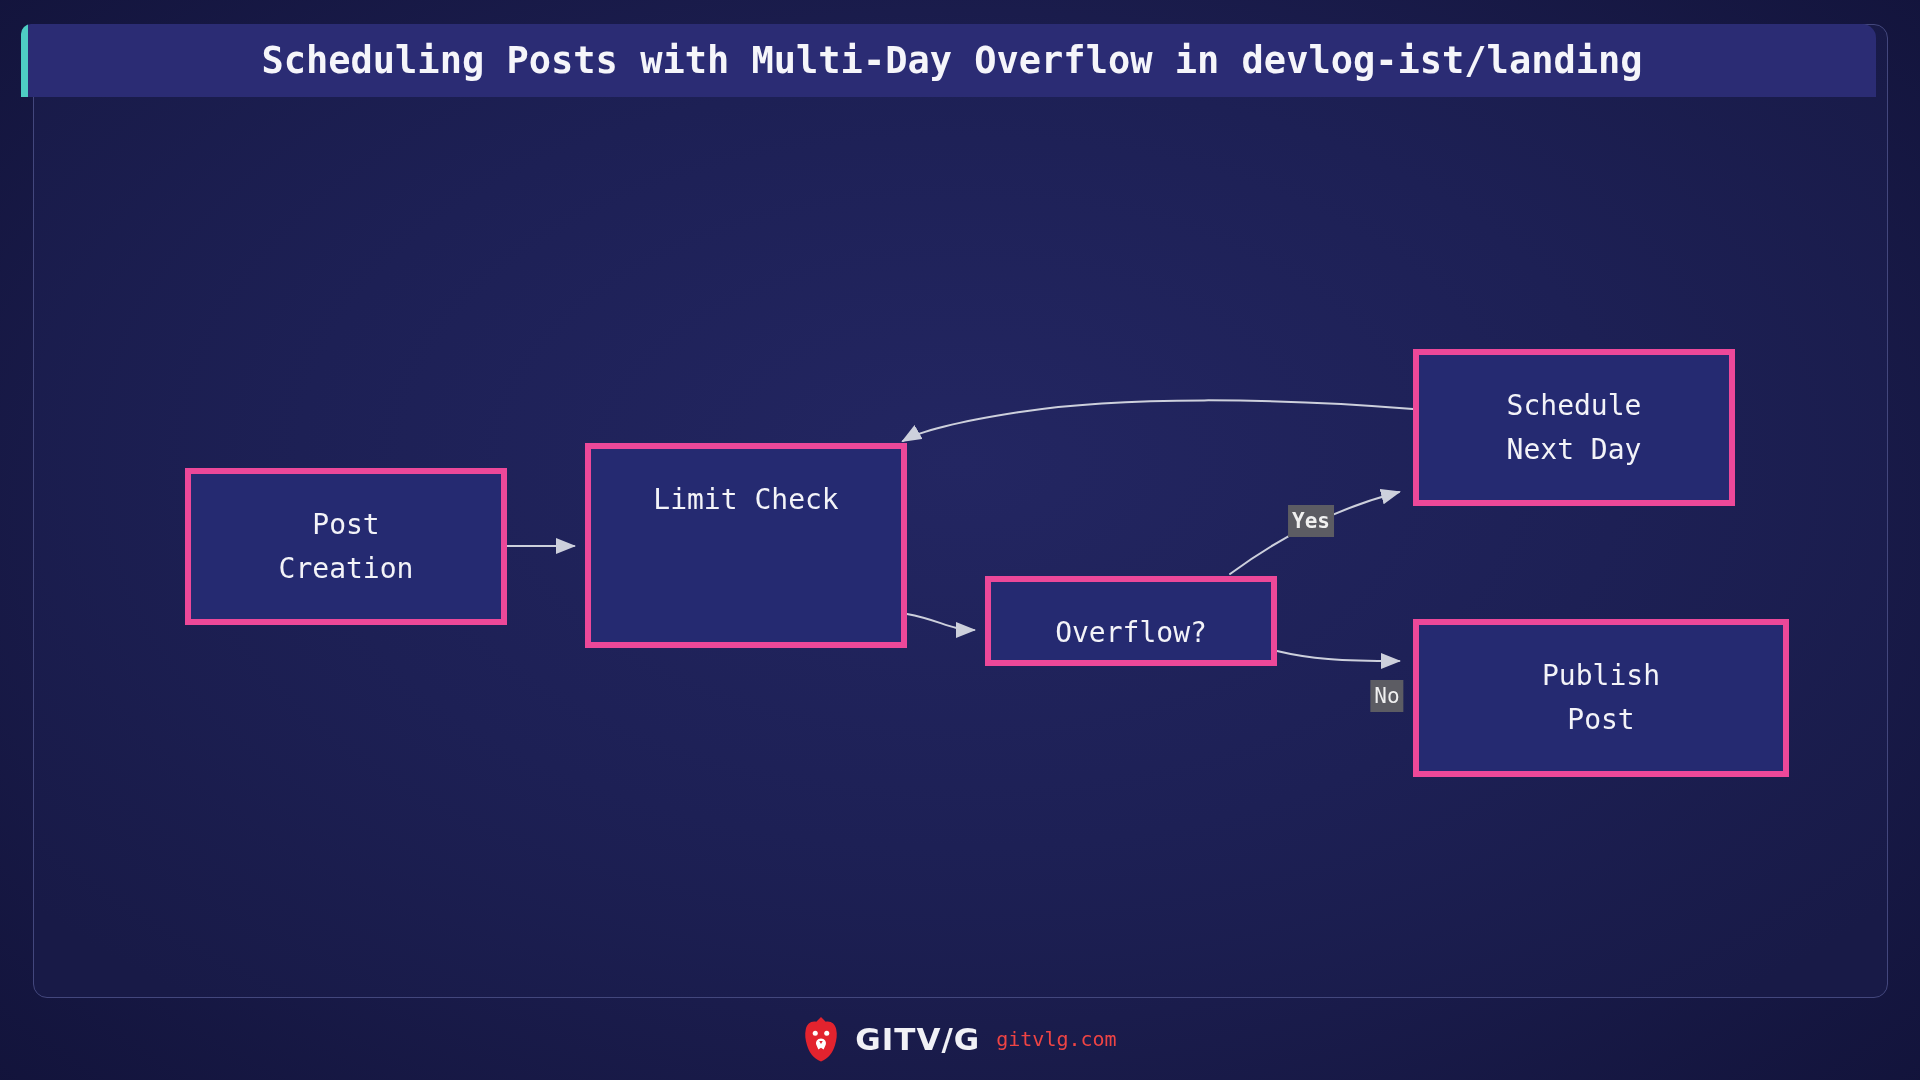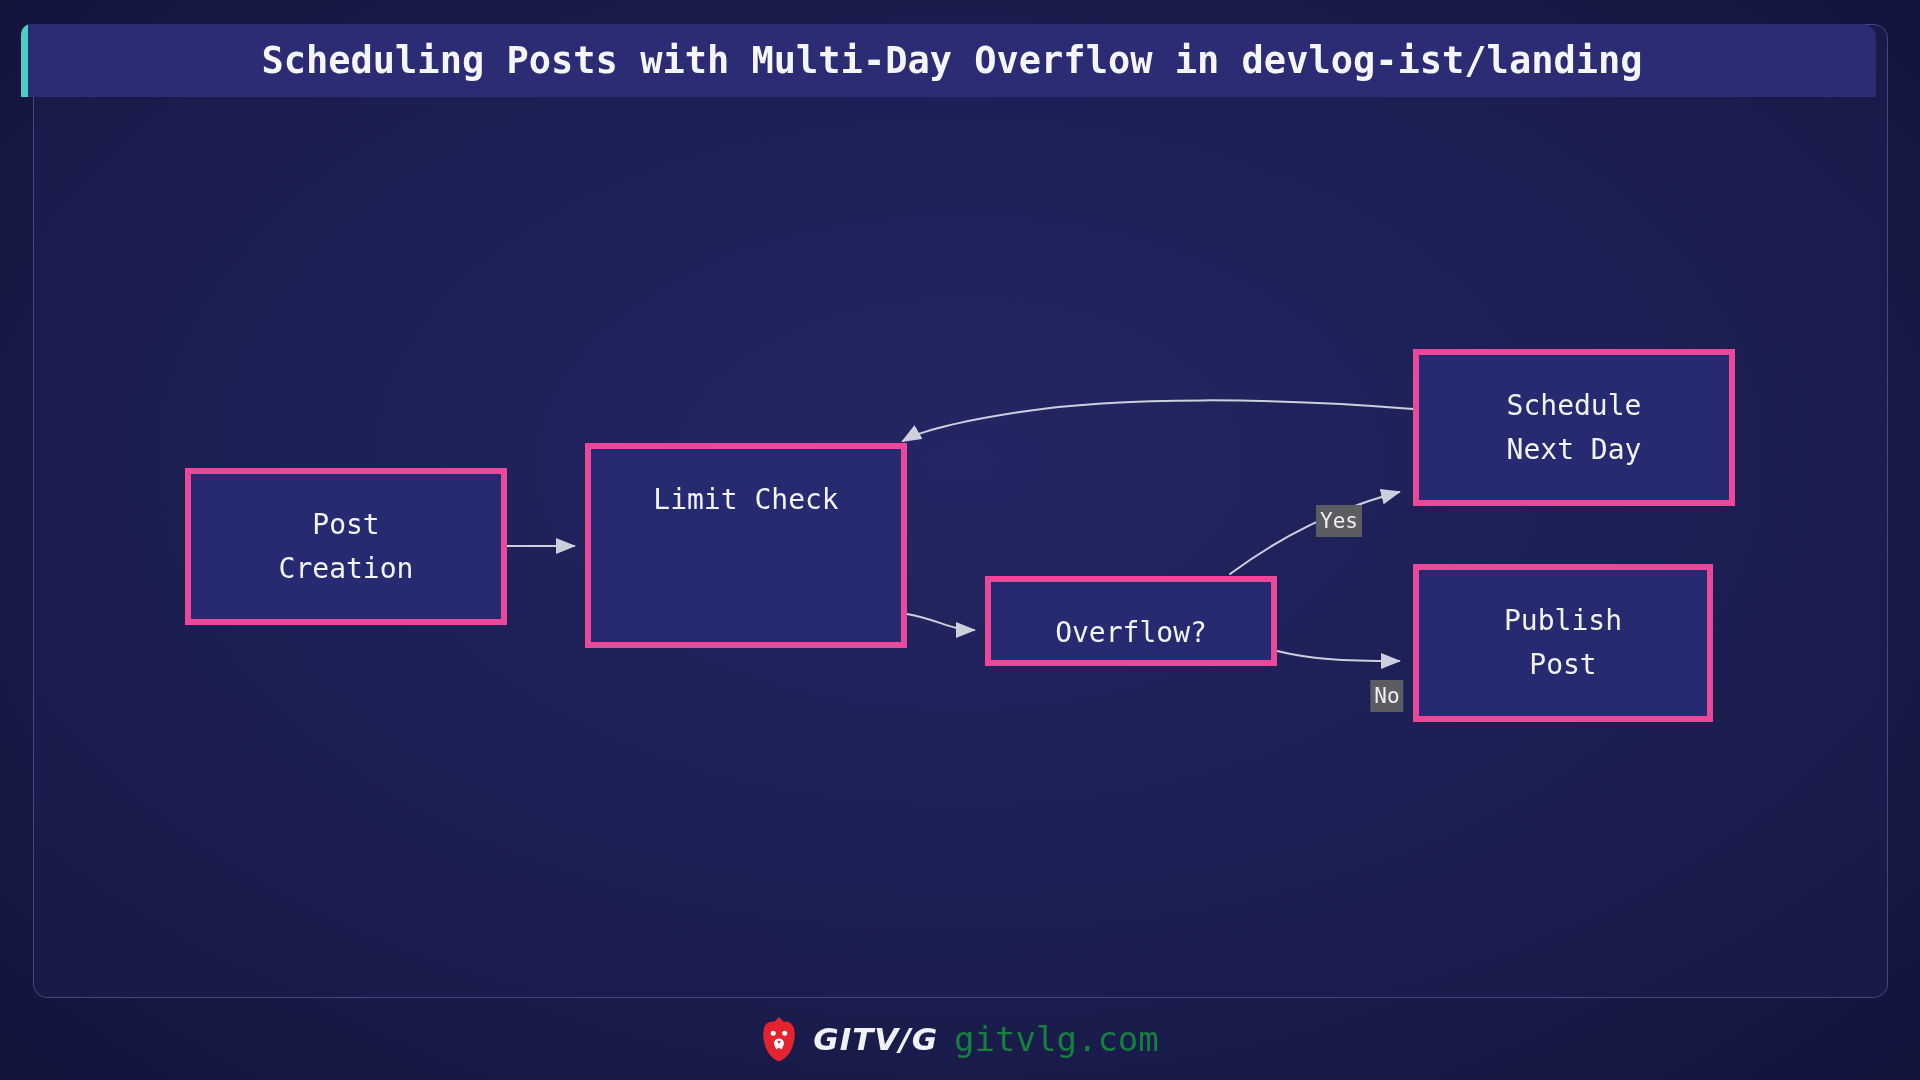--- a/index.html
+++ b/index.html
@@ -38,45 +38,45 @@
     position:absolute;box-sizing:border-box;
     background:#252a71;border:6px solid #ec4899;
     color:#f3f3f8;font-size:28px;line-height:44px;text-align:center;
     padding-top:29px;
   }
   .node span{display:block;}
   .n-post-creation{left:185px;top:468px;width:322px;height:157px;}
   .n-daily-limit{left:585px;top:443px;width:322px;height:205px;}
   .n-overflow{left:985px;top:576px;width:292px;height:90px;}
   .n-schedule{left:1413px;top:349px;width:322px;height:157px;}
-  .n-publish{left:1413px;top:564px;width:300px;height:158px;}
+  .n-publish{left:1413px;top:619px;width:376px;height:158px;}
 
   
   .edges{position:absolute;left:0;top:0;width:1920px;height:1080px;pointer-events:none;}
   .edges path.link{fill:none;stroke:#cdd0dc;stroke-width:2;stroke-linecap:round;}
 
   
   .edge-label{
     position:absolute;transform:translate(-50%,-50%);
     background:#5c5c63;color:#f0f0f0;font-size:21px;line-height:28px;
     padding:2px 4px;white-space:nowrap;
   }
-  .el-yes{left:1339px;top:521px;}
+  .el-yes{left:1311px;top:521px;font-weight:bold;}
   .el-no{left:1342px;top:696px;margin-left:45px;}
 
   
   .footer{
     position:absolute;left:0;top:998px;width:1920px;height:82px;
     display:flex;align-items:center;justify-content:center;gap:16px;
   }
   .brand{
     color:#f1f1f6;font-family:"DejaVu Sans", sans-serif;
-    font-weight:800;font-style:italic;font-size:31px;letter-spacing:1px;
+    font-weight:800;font-size:31px;letter-spacing:1px;
   }
-  .domain{color:#15803d;font-size:34px;}
+  .domain{color:#ef4444;font-size:20px;}
   .lion{width:36px;height:46px;display:block;}
 </style>
 </head>
 <body>
 
 <div class="stage">
 
   <div class="panel"></div>
 
   <div class="header">

